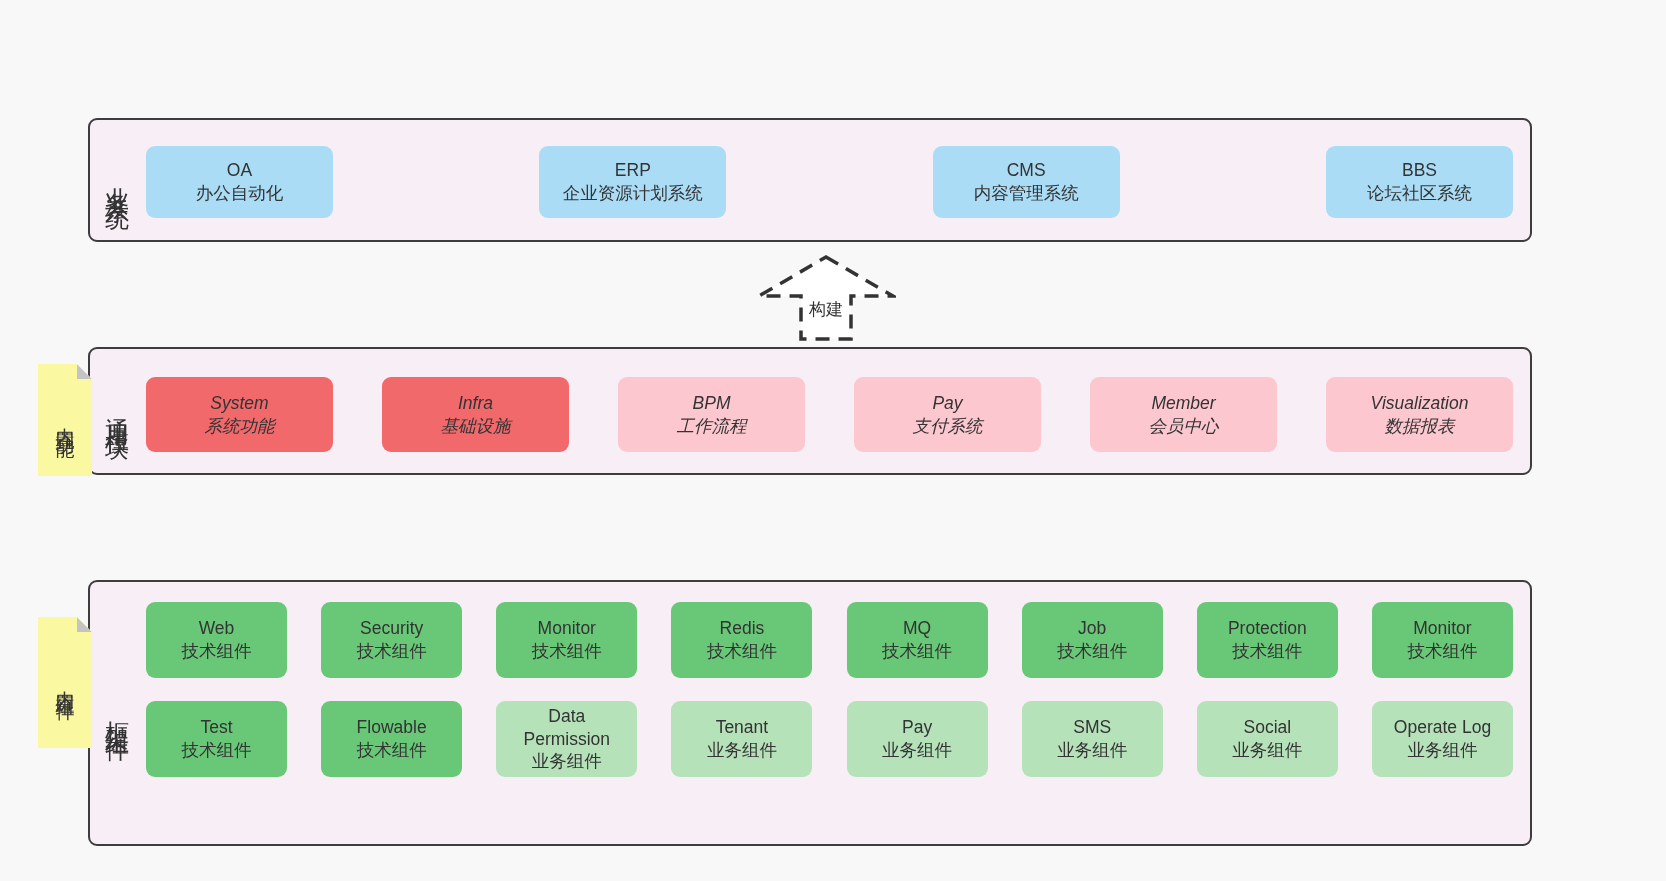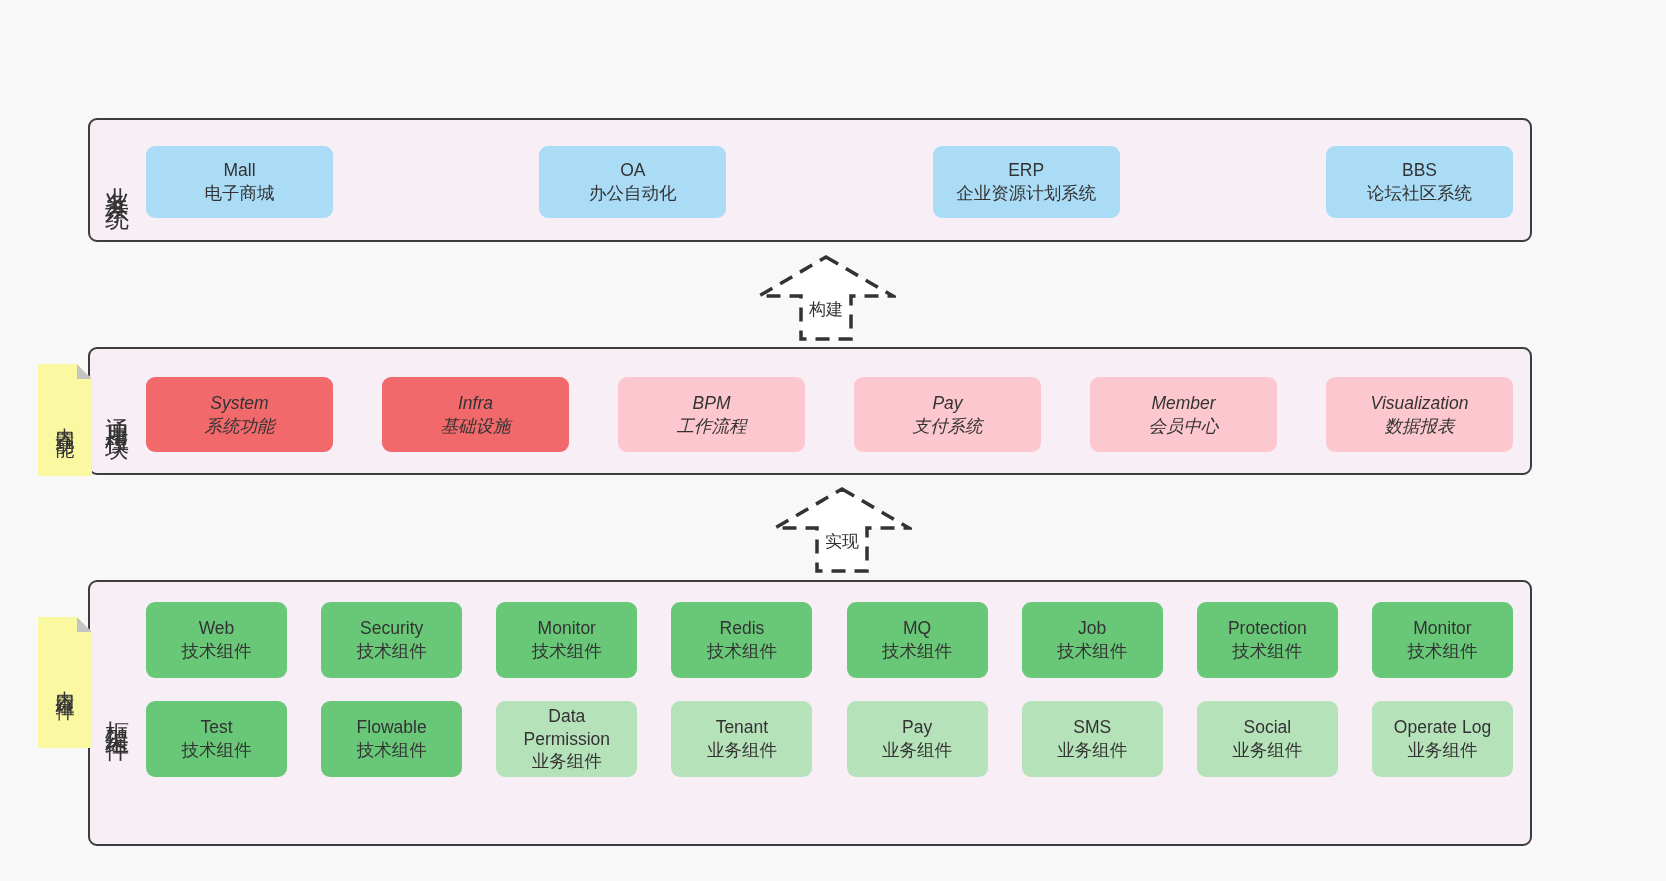--- a/index.html
+++ b/index.html
@@ -72,30 +72,30 @@
 </style>
 </head>
 <body>
 
 <div class="canvas">
 
   <section class="band" id="band-business">
     <div class="band-label">业务系统</div>
     <div class="box-row cols6">
         <div class="box blue">
-          <div class="box-name">Mall</div>
-          <div class="box-desc">电子商城</div>
-        </div>
-        <div class="box blue">
           <div class="box-name">OA</div>
           <div class="box-desc">办公自动化</div>
         </div>
         <div class="box blue">
           <div class="box-name">ERP</div>
           <div class="box-desc">企业资源计划系统</div>
+        </div>
+        <div class="box blue">
+          <div class="box-name">CMS</div>
+          <div class="box-desc">内容管理系统</div>
         </div>
         <div class="box blue">
           <div class="box-name">BBS</div>
           <div class="box-desc">论坛社区系统</div>
         </div>
       </div>
   </section>
 
   <div class="arrow" id="arrow-build">
     <svg width="140" height="88" viewBox="0 0 140 88">
@@ -127,26 +127,20 @@
           <div class="box-name">Member</div>
           <div class="box-desc">会员中心</div>
         </div>
         <div class="box pink">
           <div class="box-name">Visualization</div>
           <div class="box-desc">数据报表</div>
         </div>
       </div>
   </section>
 
-  <div class="arrow" id="arrow-implement">
-    <svg width="140" height="88" viewBox="0 0 140 88">
-      <polygon points="70,3 137,42 95,42 95,85 45,85 45,42 3,42" fill="#ffffff" stroke="#333333" stroke-width="3.5" stroke-dasharray="14 9" stroke-linejoin="miter"></polygon>
-    </svg>
-    <span class="arrow-label">实现</span>
-  </div>
 
   <section class="band" id="band-framework">
     <div class="band-label">框架组件</div>
     <div class="box-row cols8 r1">
         <div class="box green">
           <div class="box-name">Web</div>
           <div class="box-desc">技术组件</div>
         </div>
         <div class="box green">
           <div class="box-name">Security</div>

